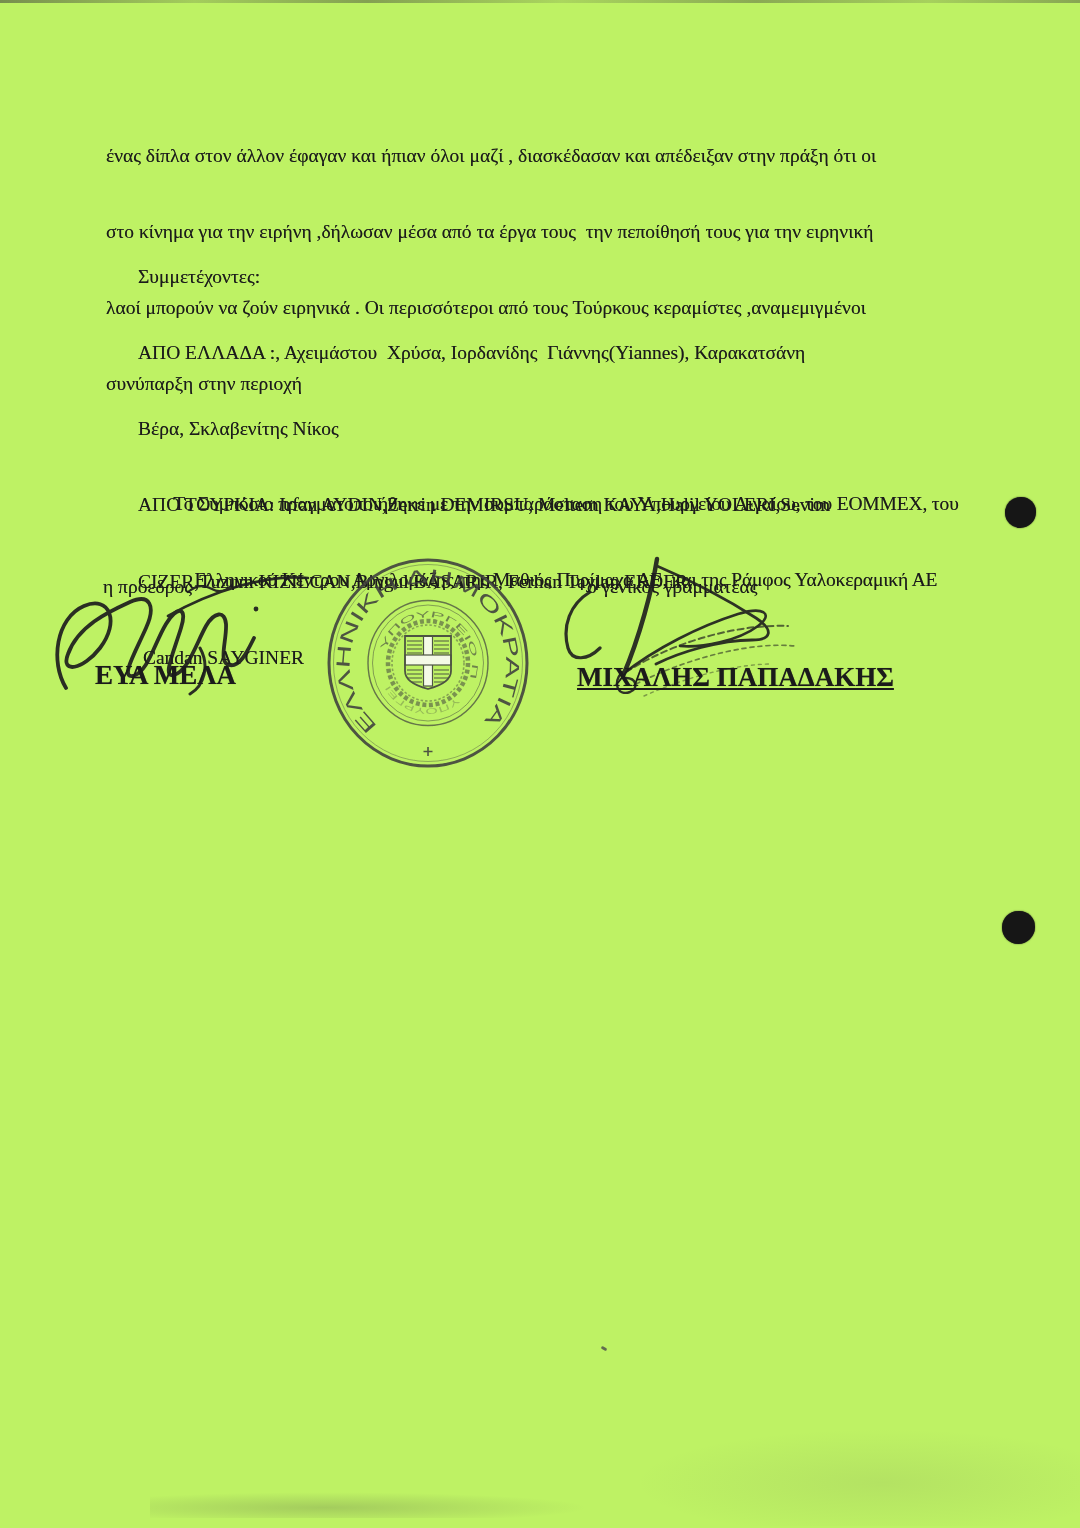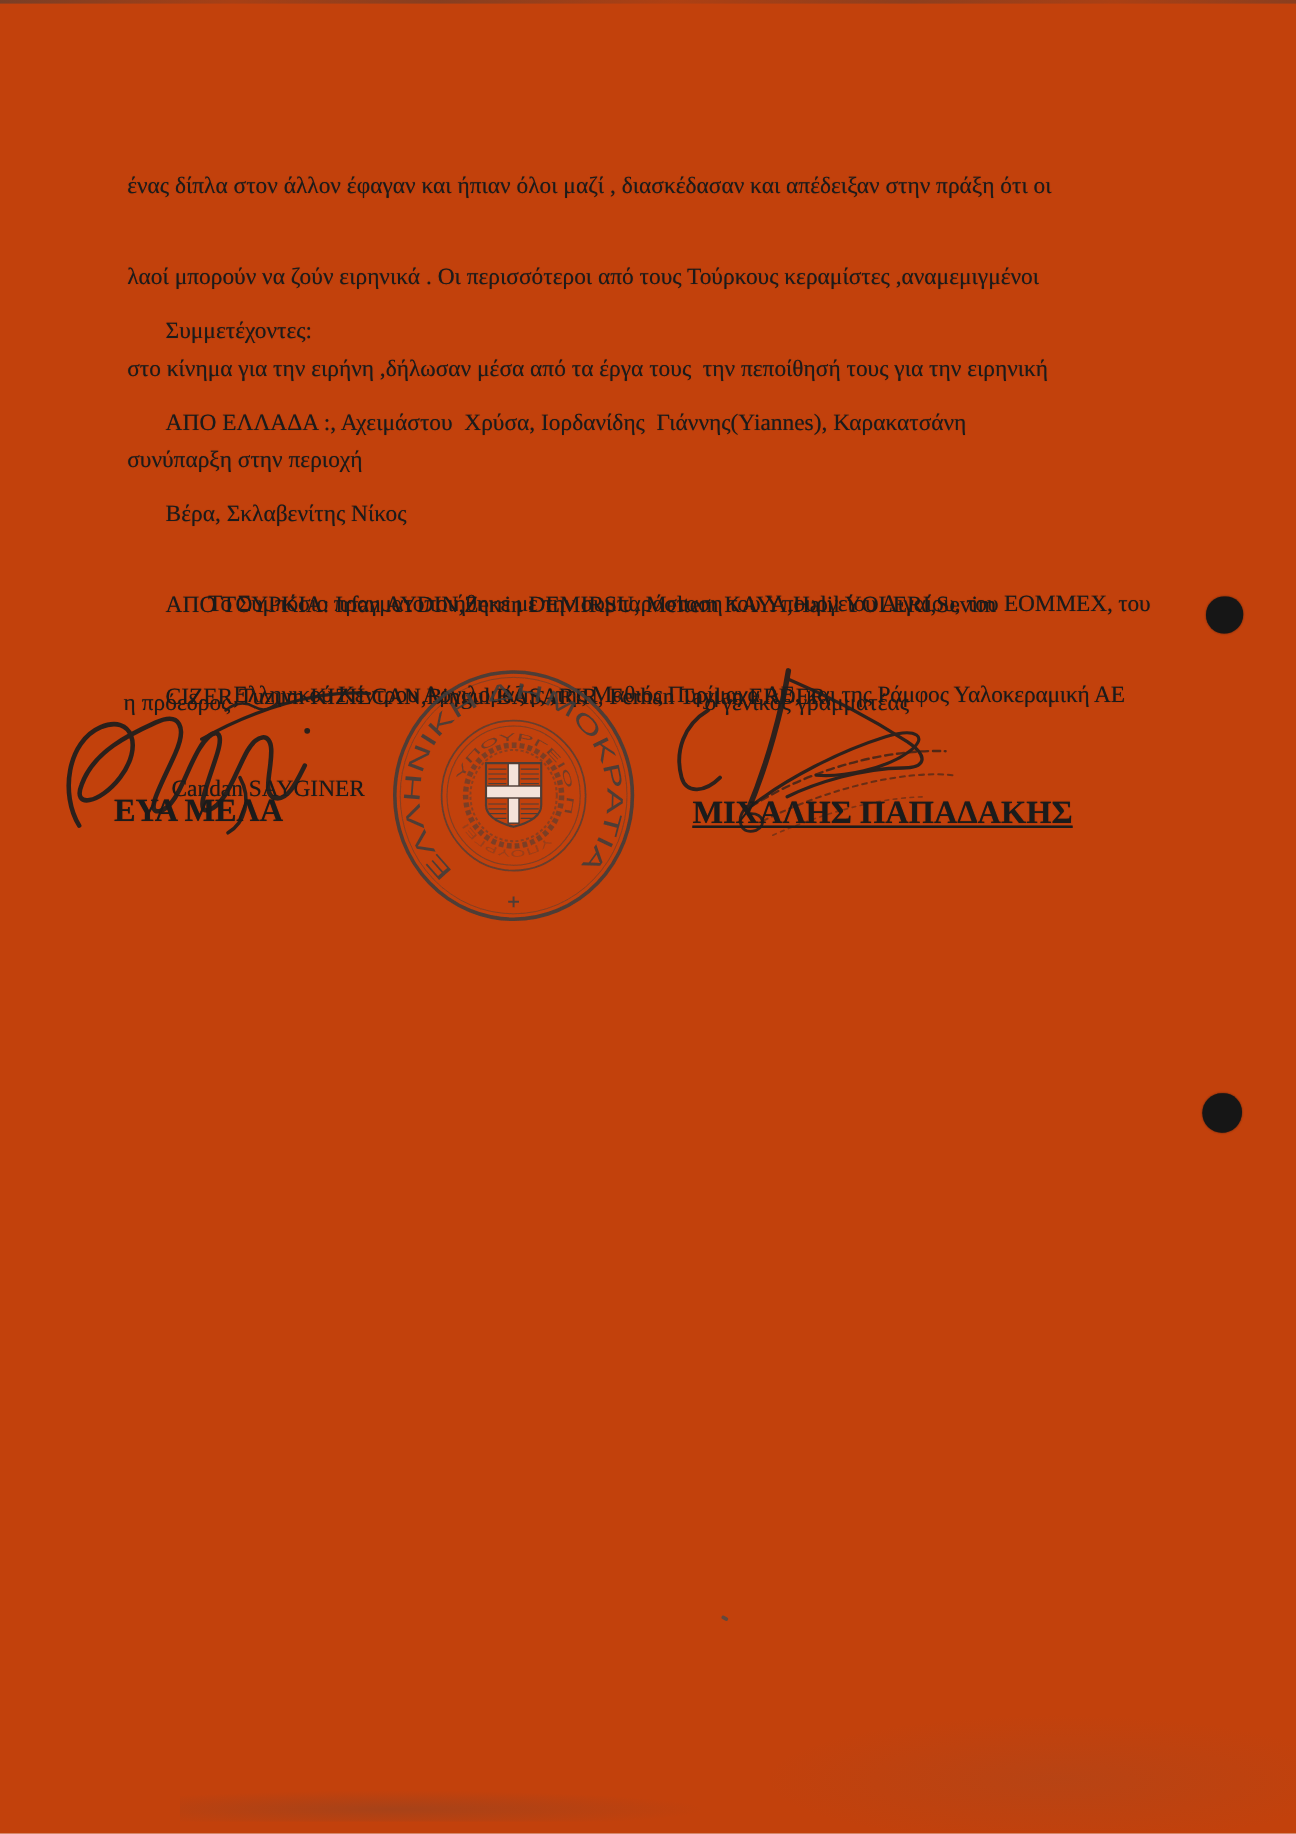--- a/index.html
+++ b/index.html
@@ -3,21 +3,21 @@
 <meta charset="utf-8">
 <style>
   html,body{margin:0;padding:0;}
   body{
     width:1080px;height:1528px;
     background:#f2f1ee;
     font-family:"Liberation Serif", serif;
   }
   .page{
     position:relative;width:1080px;height:1528px;
-    background:#c2410c;overflow:hidden;
+    background:#bef264;overflow:hidden;
     color:#1b1b1b;
   }
   .txt{
     position:absolute;
     font-size:19.5px;line-height:25.4px;
     white-space:pre;
     text-shadow:0 0 .6px rgba(25,25,25,.55);
   }
   .b{font-weight:normal;}
   .fit{letter-spacing:-0.15px;}
@@ -60,22 +60,22 @@
 </style>
 </head>
 <body>
 
 <div class="page">
 
   <div class="scan-top"></div>
 
   <div class="txt" style="left:106px;top:92px;width:900px;">
     <div class="ln">ένας δίπλα στον άλλον έφαγαν και ήπιαν όλοι μαζί , διασκέδασαν και απέδειξαν στην πράξη ότι οι</div>
+    <div class="ln">στο κίνημα για την ειρήνη ,δήλωσαν μέσα από τα έργα τους  την πεποίθησή τους για την ειρηνική</div>
     <div class="ln">λαοί μπορούν να ζούν ειρηνικά . Οι περισσότεροι από τους Τούρκους κεραμίστες ,αναμεμιγμένοι</div>
-    <div class="ln">στο κίνημα για την ειρήνη ,δήλωσαν μέσα από τα έργα τους  την πεποίθησή τους για την ειρηνική</div>
     <div class="ln">συνύπαρξη στην περιοχή</div>
   </div>
 
   <div class="txt" style="left:106px;top:213px;width:920px;margin-left:32px;">
     <div class="ln">Συμμετέχοντες:</div>
     <div class="ln"><span>ΑΠΟ ΕΛΛΑΔΑ :,</span><span class="b"> Αχειμάστου  Χρύσα, Ιορδανίδης  Γιάννης(Yiannes), Καρακατσάνη</span></div>
     <div class="ln b">Βέρα, Σκλαβενίτης Νίκος</div>
     <div class="ln"><span>ΑΠΟ ΤΟΥΡΚΙΑ:</span><span class="b"> Irfan AYDIN,Zerrin DEMIRSU, Meltem KAYA,Halil YOLERI,Sevim</span></div>
     <div class="ln b">CIZER,Tuzum KIZILCAN,Bingul BASARIR, Ferhan Taylan ERDER,</div>
     <div class="ln b"> Candan SAYGINER</div>

